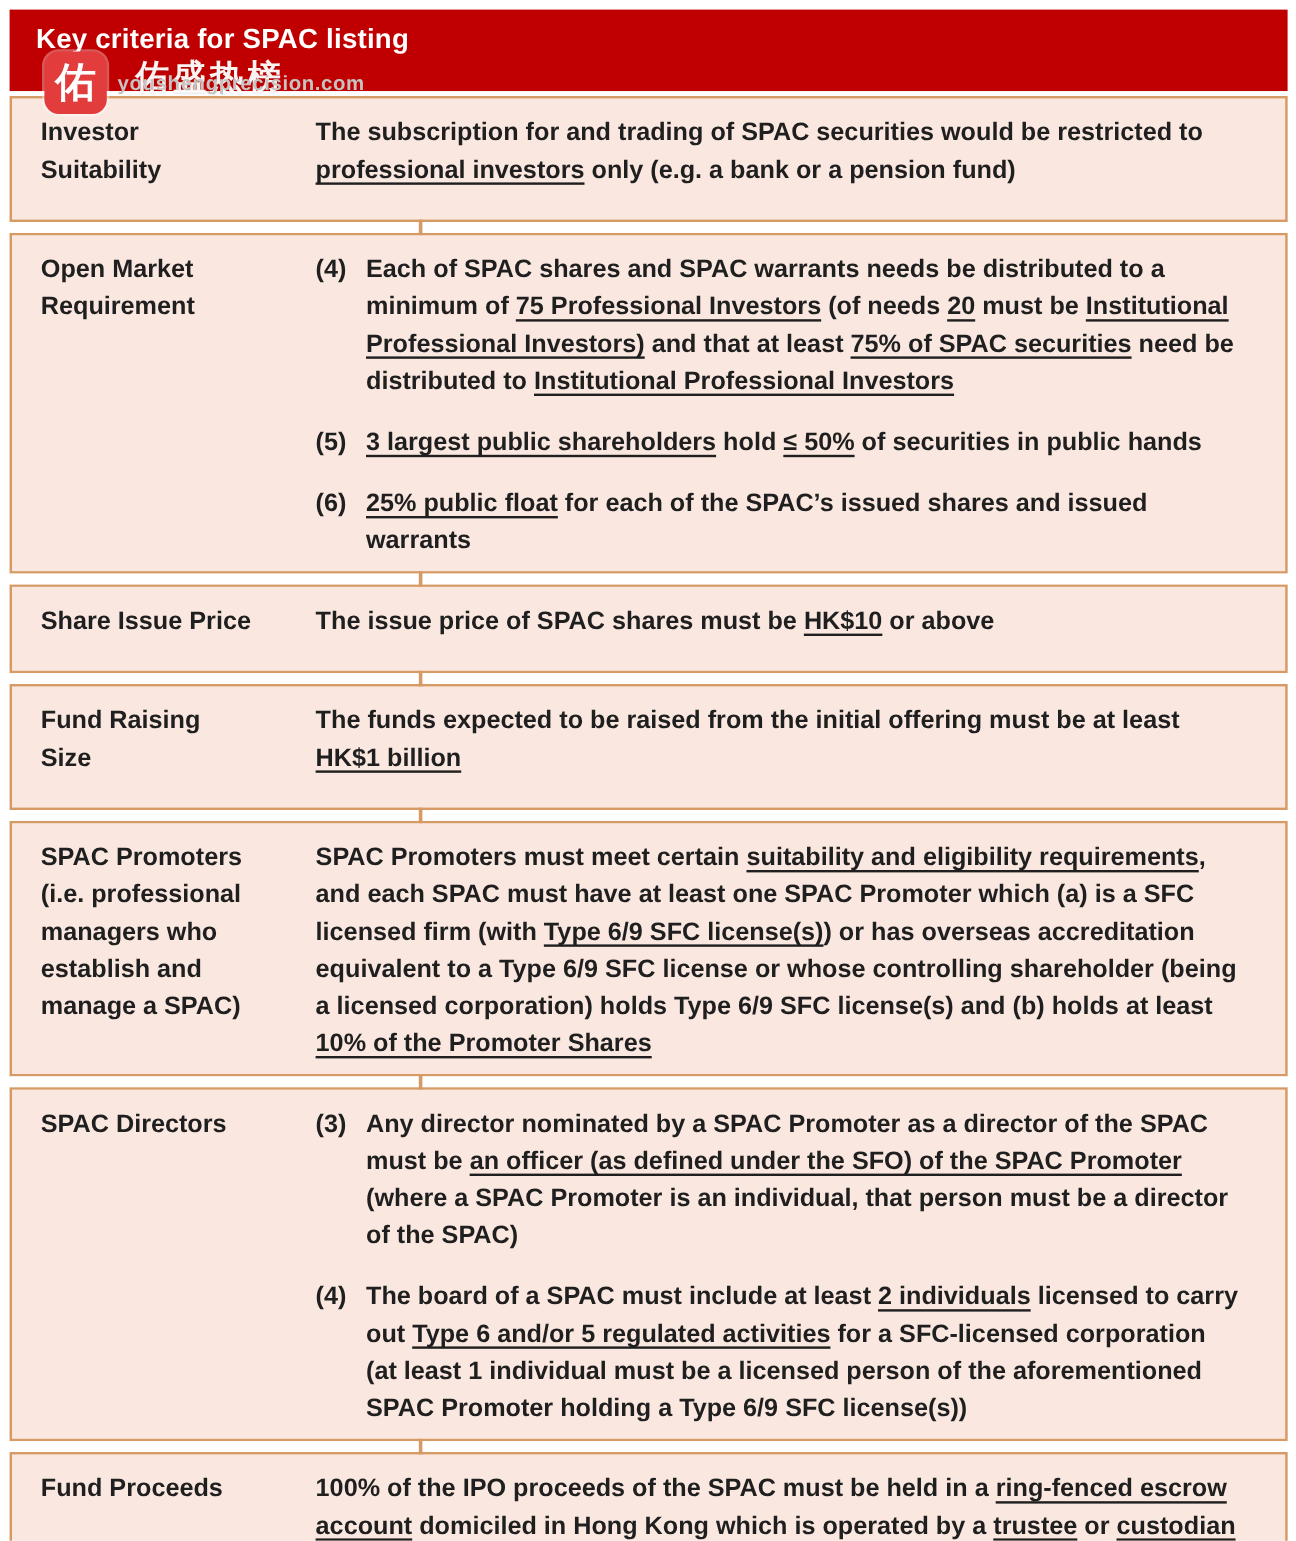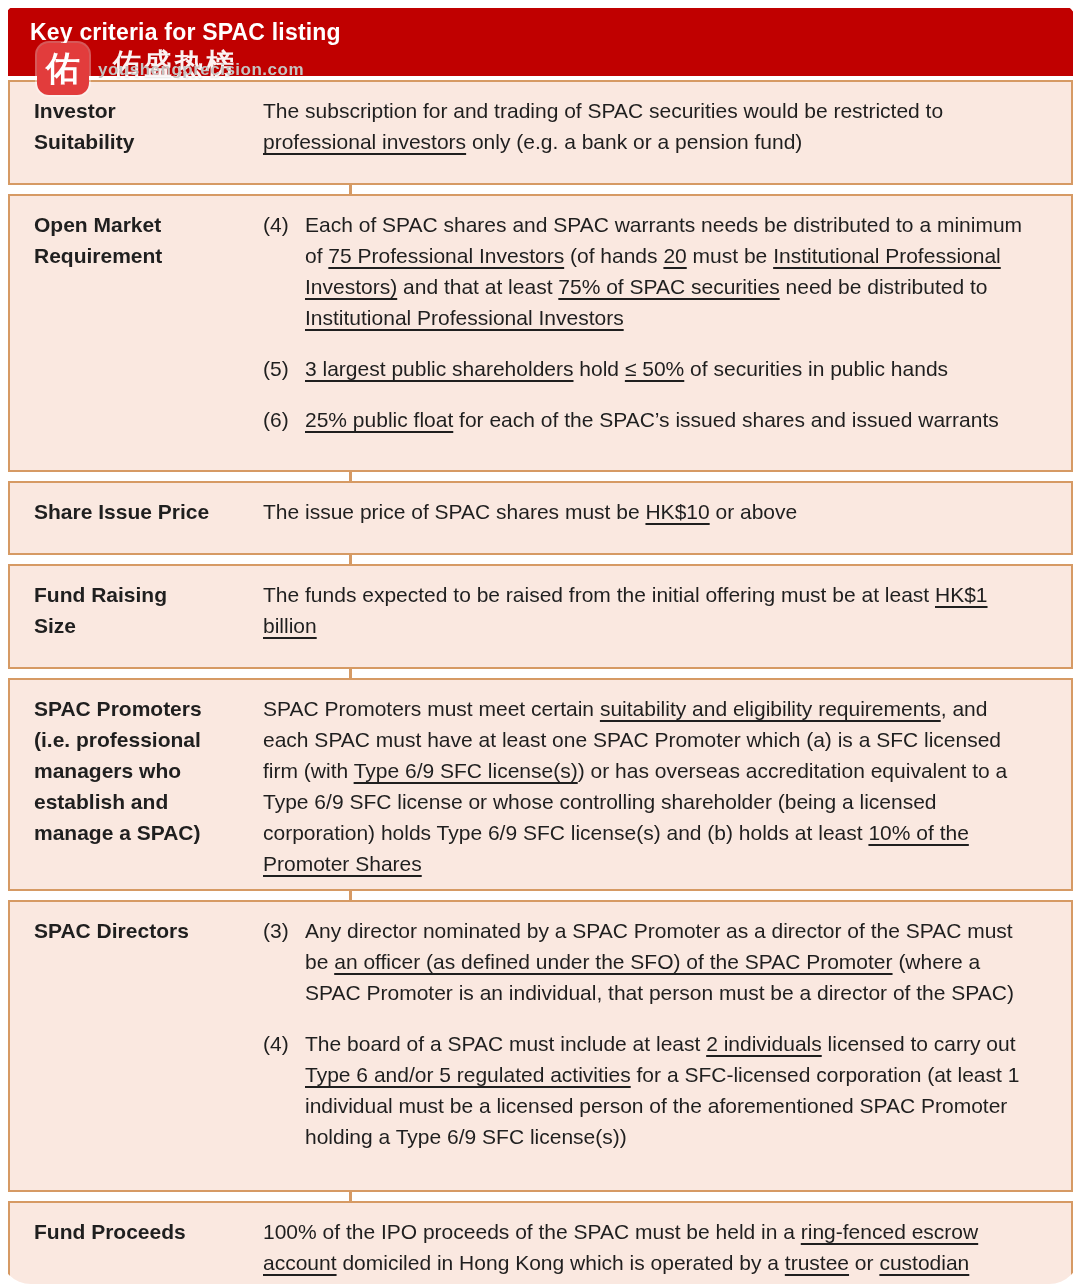--- a/index.html
+++ b/index.html
@@ -11,21 +11,21 @@
     --watermark-logo-bg:#e23c3c;
     --watermark-site-text:#c6c4c2;
   }
   *{box-sizing:border-box;}
   html,body{margin:0;padding:0;}
   body{
     width:1080px;height:1284px;overflow:hidden;background:#ffffff;
     font-family:"Liberation Sans","DejaVu Sans",sans-serif;
     color:var(--text);
   }
-  .page{position:relative;width:1080px;height:1284px;padding:8px 7px 0 8px;overflow:hidden;border-radius:31px;}
+  .page{position:relative;width:1080px;height:1284px;padding:8px 7px 0 8px;overflow:hidden;}
   .header{height:68px;background:var(--header-bg);}
   .title{
     font-size:23px;font-weight:bold;color:var(--header-text);
     padding:11px 0 0 22px;letter-spacing:.2px;
   }
   .hgap{height:4px;background:#ffffff;}
   .gap{height:9px;background:#ffffff;position:relative;}
   .gap::after{
     content:"";position:absolute;left:341px;top:-2px;width:3px;height:13px;
     background:var(--border);
@@ -36,21 +36,21 @@
   }
   .r1{min-height:97px}.r2{min-height:278px}.r3{min-height:68px}.r4{min-height:92px}
   .r5{min-height:212px}.r6{min-height:292px}.r7{min-height:111px}
   .label-cell{
     width:225px;flex:none;padding:13px 4px 26px 24px;
     font-weight:bold;font-size:21px;line-height:31px;
   }
   .label-line{white-space:nowrap;}
   .label-note{font-weight:bold;}
   .content-cell{flex:1;padding:13px 18px 10px 28px;font-size:21px;line-height:31px;}
-  .content-inner{max-width:770px;}
+  .content-inner{max-width:770px;font-weight:bold;}
   .item{display:flex;margin:0 0 20px 0;}
   .item:last-child{margin-bottom:0;}
   .num{width:42px;flex:none;}
   .itext{flex:1;}
   u{text-decoration:underline;text-decoration-thickness:2px;text-underline-offset:4px;}
   
   .wm-logo{
     position:absolute;left:37px;top:43px;width:52px;height:52px;
     background:var(--watermark-logo-bg);border-radius:12px;
     display:flex;align-items:center;justify-content:center;
@@ -90,21 +90,21 @@
       <div class="gap"></div>
       <div class="row r2">
         <div class="label-cell">
           <div class="label-line">Open Market</div>
           <div class="label-line">Requirement</div>
         </div>
         <div class="content-cell">
           <div class="content-inner">
             <div class="item">
               <div class="num">(4)</div>
-              <div class="itext"><span>Each of SPAC shares and SPAC warrants needs be distributed to a minimum of </span><u>75 Professional Investors</u><span> (of hands </span><u>20</u><span> must be </span><u>Institutional Professional Investors)</u><span> and that at least </span><u>75% of SPAC securities</u><span> need be distributed to </span><u>Institutional Professional Investors</u></div>
+              <div class="itext"><span>Each of SPAC shares and SPAC warrants needs be distributed to a minimum of </span><u>75 Professional Investors</u><span> (of needs </span><u>20</u><span> must be </span><u>Institutional Professional Investors)</u><span> and that at least </span><u>75% of SPAC securities</u><span> need be distributed to </span><u>Institutional Professional Investors</u></div>
             </div>
             <div class="item">
               <div class="num">(5)</div>
               <div class="itext"><u>3 largest public shareholders</u><span> hold </span><u>≤ 50%</u><span> of securities in public hands</span></div>
             </div>
             <div class="item">
               <div class="num">(6)</div>
               <div class="itext"><u>25% public float</u><span> for each of the SPAC’s issued shares and issued warrants</span></div>
             </div>
           </div>

